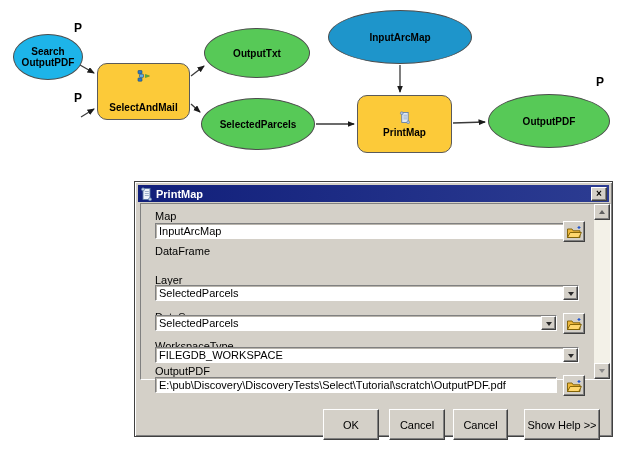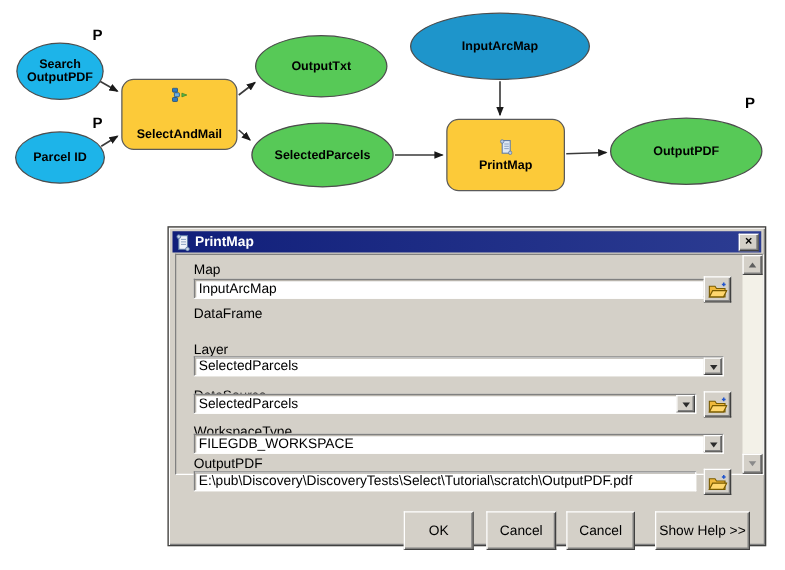--- a/index.html
+++ b/index.html
@@ -83,23 +83,20 @@
 
     <span class="p-badge" style="left:74px; top:21px;">P</span>
     <span class="p-badge" style="left:74px; top:91px;">P</span>
     <span class="p-badge" style="left:596px; top:75px;">P</span>
 
     <div class="node ellipse cyan" style="left:13px; top:34px; width:70px; height:46px;">
       <div>Search</div>
       <div>OutputPDF</div>
     </div>
 
-    <div class="node ellipse cyan" style="left:12px; top:105px; width:72px; height:42px;">
-      <div>Parcel ID</div>
-    </div>
 
     <div class="node tool" style="left:97px; top:63px; width:93px; height:57px;gap:16px;">
       <span class="tool-icon">
         <svg width="14" height="12" viewBox="0 0 14 12">
           <rect x="1" y="0.5" width="4" height="3.2" rx="0.6" fill="#2e7bc4" stroke="#1b4a7a" stroke-width="0.6"></rect>
           <rect x="1" y="8" width="4" height="3.2" rx="0.6" fill="#2e7bc4" stroke="#1b4a7a" stroke-width="0.6"></rect>
           <rect x="2.5" y="4.2" width="4" height="3.2" rx="0.6" fill="#6ab0e8" stroke="#1b4a7a" stroke-width="0.6"></rect>
           <path d="M8.5,4.5 L12.5,6 L8.5,7.5 Z" fill="#59b84a" stroke="#2e7a22" stroke-width="0.5"></path>
         </svg>
       </span>

